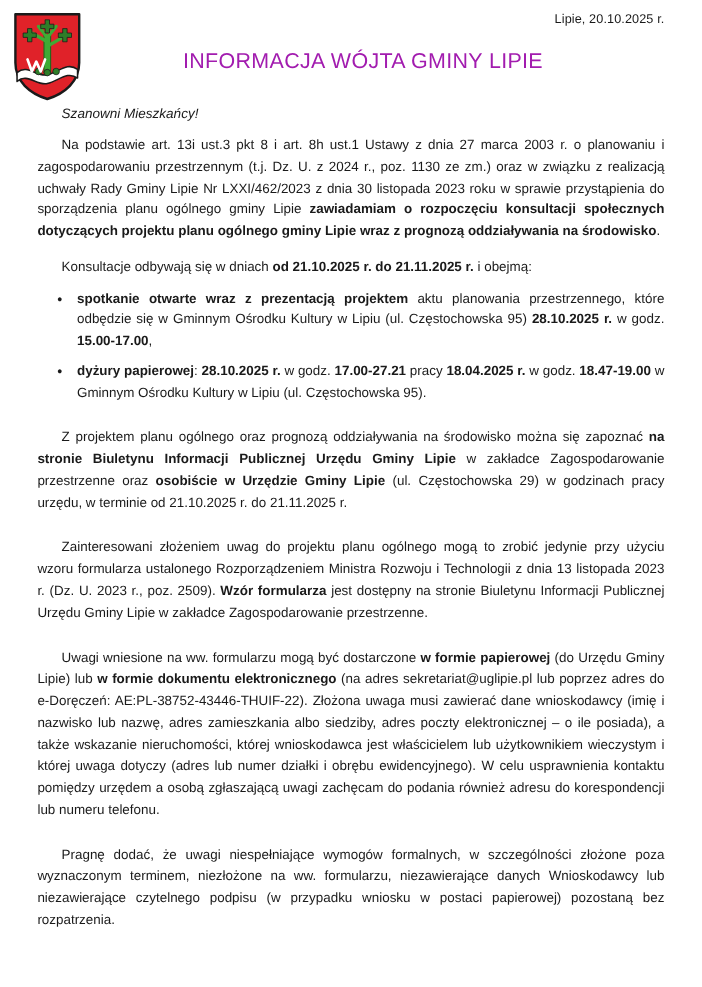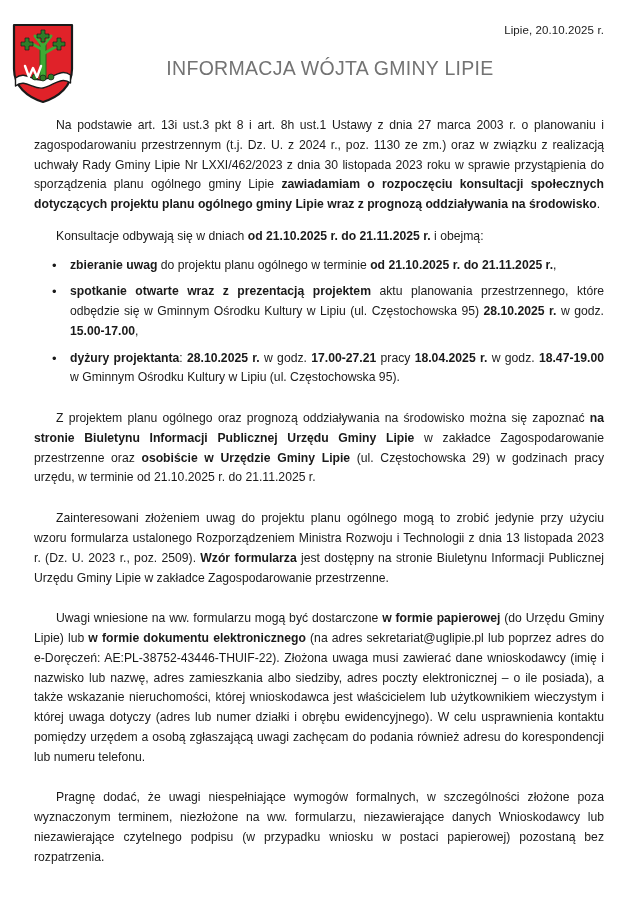--- a/index.html
+++ b/index.html
@@ -13,21 +13,21 @@
     font-family: "Liberation Sans", sans-serif;
     color: #1a1a1a;
     position: relative;
     overflow: hidden;
   }
   .page {
     position: relative;
     width: 638px;
     height: 897px;
     box-sizing: border-box;
-    padding: 16px 34px 0 34px;
+    padding: 4px 34px 0 34px;
   }
 
   
   .header {
     position: relative;
     height: 88px;
   }
   .crest {
     position: absolute;
     left: -23px;
@@ -45,21 +45,21 @@
   }
   .doc-title {
     position: absolute;
     left: 0;
     right: 0;
     top: 28px;
     text-align: center;
     font-size: 19.5px;
     letter-spacing: .3px;
     font-weight: 400;
-    color: #737373;
+    color: #a21caf;
     padding-left: 22px;
   }
 
   
   .salutation {
     font-style: italic;
     font-size: 12.3px;
     margin: 4px 0 0 22px;
   }
   p.para {
@@ -128,39 +128,37 @@
 
         <path d="M14 44 L18 55 L22 46 L26 55 L30 44" fill="none" stroke="#ffffff" stroke-width="2.4" stroke-linejoin="round" stroke-linecap="round"></path>
       </svg>
     </div>
 
     <div class="date-line">Lipie, 20.10.2025 r.</div>
 
     <h1 class="doc-title">INFORMACJA WÓJTA GMINY LIPIE</h1>
   </div>
 
+  <div class="salutation">Szanowni Mieszkańcy!</div>
 
 
   <p class="para">
     <span>Na podstawie art. 13i ust.3 pkt 8 i art. 8h ust.1 Ustawy z dnia 27 marca 2003 r. o planowaniu i zagospodarowaniu przestrzennym (t.j. Dz. U. z 2024 r., poz. 1130 ze zm.) oraz w związku z realizacją uchwały Rady Gminy Lipie Nr LXXI/462/2023 z dnia 30 listopada 2023 roku w sprawie przystąpienia do sporządzenia planu ogólnego gminy Lipie </span><span class="b">zawiadamiam o rozpoczęciu konsultacji społecznych dotyczących projektu planu ogólnego gminy Lipie wraz z prognozą oddziaływania na środowisko</span><span>.</span>
   </p>
 
   <p class="para">
     <span>Konsultacje odbywają się w dniach </span><span class="b">od 21.10.2025 r. do 21.11.2025 r.</span><span> i obejmą:</span>
   </p>
 
   <ul class="bullets">
     <li>
-      <span class="b">zbieranie uwag</span><span> do projektu planu ogólnego w terminie </span><span class="b">od 21.10.2025 r.  do  21.11.2025 r.</span><span>,</span>
-    </li>
-    <li>
       <span class="b">spotkanie otwarte wraz z prezentacją projektem</span><span> aktu planowania przestrzennego, które odbędzie się w Gminnym Ośrodku Kultury w Lipiu (ul. Częstochowska 95) </span><span class="b">28.10.2025 r.</span><span> w godz. </span><span class="b">15.00-17.00</span><span>,</span>
     </li>
     <li>
-      <span class="b">dyżury projektanta</span><span>: </span><span class="b">28.10.2025 r.</span><span> w godz. </span><span class="b">17.00-27.21</span><span> pracy </span><span class="b">18.04.2025 r.</span><span> w godz. </span><span class="b">18.47-19.00</span><span> w Gminnym Ośrodku Kultury w Lipiu (ul. Częstochowska 95).</span>
+      <span class="b">dyżury papierowej</span><span>: </span><span class="b">28.10.2025 r.</span><span> w godz. </span><span class="b">17.00-27.21</span><span> pracy </span><span class="b">18.04.2025 r.</span><span> w godz. </span><span class="b">18.47-19.00</span><span> w Gminnym Ośrodku Kultury w Lipiu (ul. Częstochowska 95).</span>
     </li>
   </ul>
 
   <p class="para tight">
     <span>Z projektem planu ogólnego oraz prognozą oddziaływania na środowisko można się zapoznać </span><span class="b">na stronie Biuletynu Informacji Publicznej Urzędu Gminy Lipie</span><span> w zakładce Zagospodarowanie przestrzenne oraz </span><span class="b">osobiście w Urzędzie Gminy Lipie</span><span> (ul. Częstochowska 29) w godzinach pracy urzędu, w terminie od 21.10.2025 r. do 21.11.2025 r.</span>
   </p>
 
   <p class="para tight">
     <span>Zainteresowani złożeniem uwag do projektu planu ogólnego mogą to zrobić jedynie przy użyciu wzoru formularza ustalonego Rozporządzeniem Ministra Rozwoju i Technologii z dnia 13 listopada 2023 r. (Dz. U. 2023 r., poz. 2509). </span><span class="b">Wzór formularza</span><span> jest dostępny na stronie Biuletynu Informacji Publicznej Urzędu Gminy Lipie w zakładce Zagospodarowanie przestrzenne.</span>
   </p>

